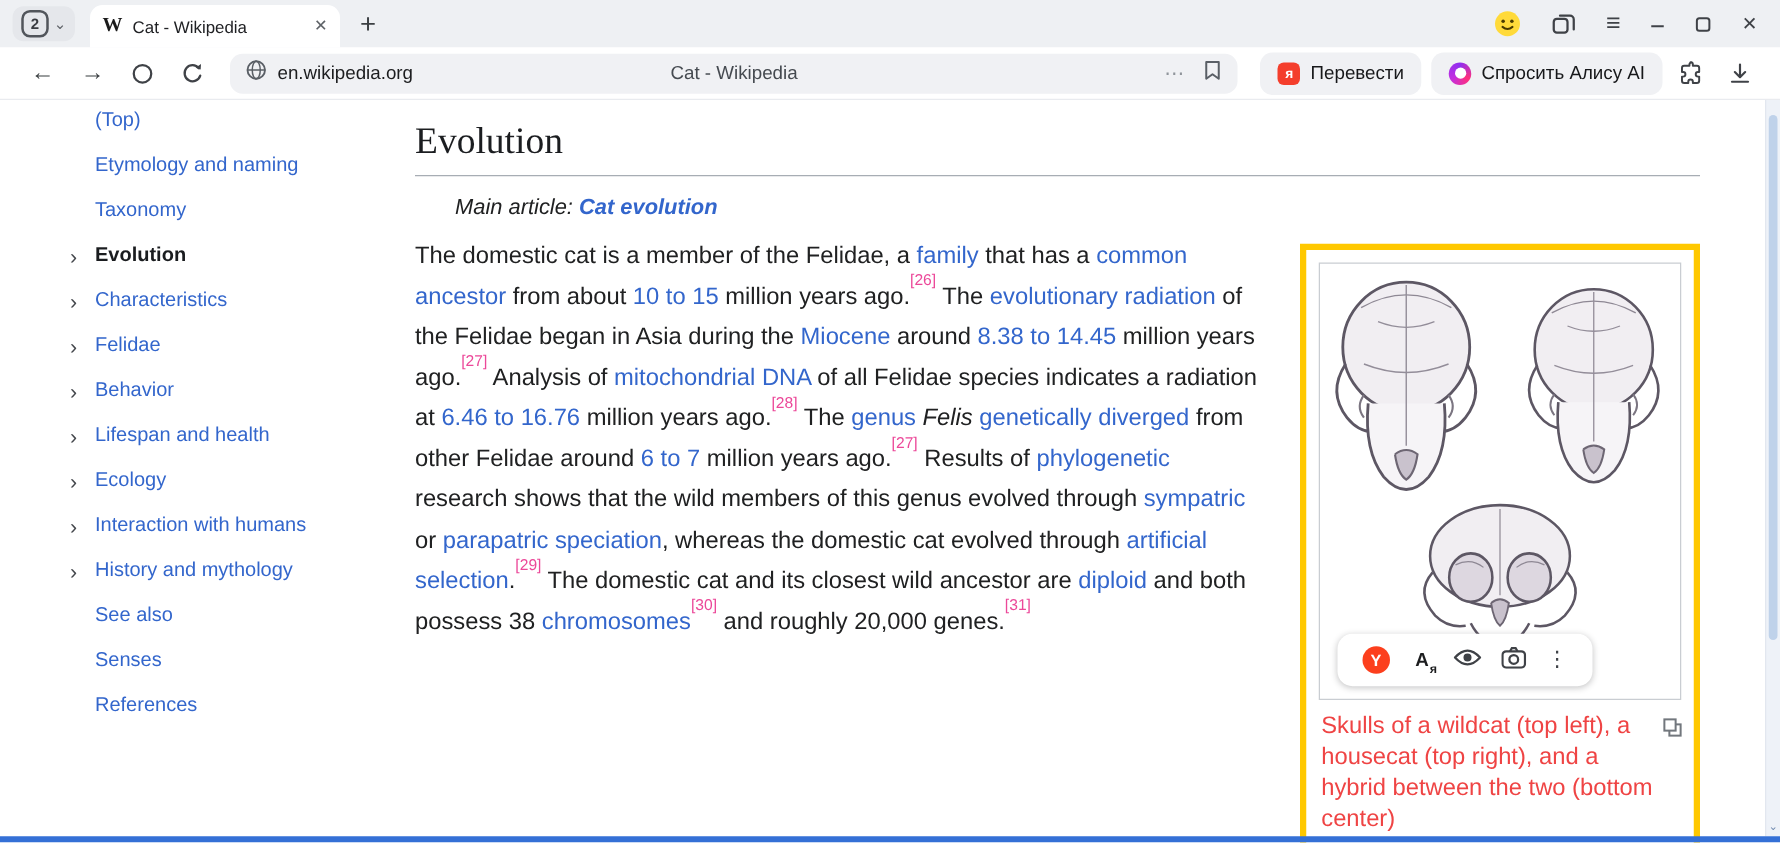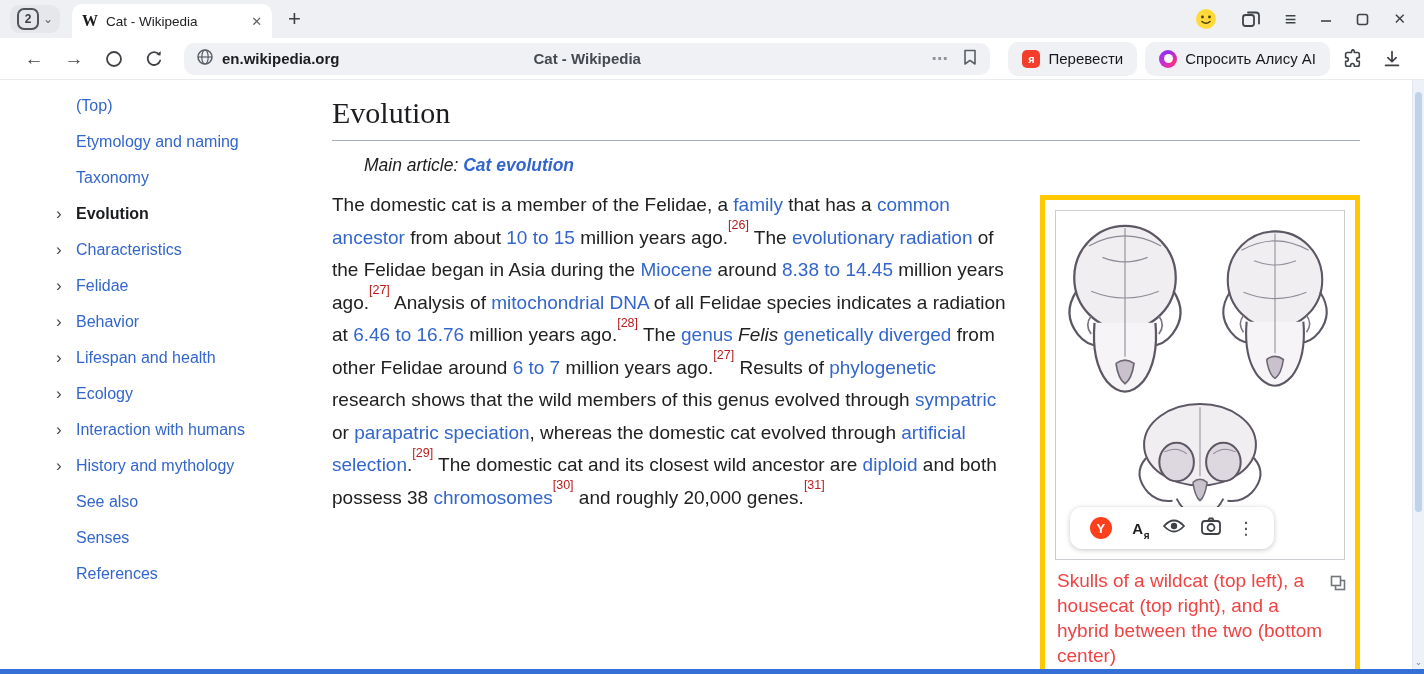--- a/index.html
+++ b/index.html
@@ -19,48 +19,48 @@
   .tab-close { font-size: 13px; color: #5f6368; }
   .new-tab { font-size: 22px; color: #3c4043; margin-left: 16px; line-height: 1; }
   .tabbar-right { margin-left: auto; display: flex; align-items: center; gap: 24px; padding-right: 8px; }
   .tb-icon { display: flex; align-items: center; justify-content: center; color: #3f4247; }
   .menu-icon { font-size: 20px; color: #3f4247; }
   .win-close { font-size: 15px; color: #3f4247; }
 
   
   .toolbar { height: 42px; background: #fff; display: flex; align-items: center; padding: 0 14px; border-bottom: 1px solid #e9ebef; flex-shrink: 0; }
   .nav-btn { width: 40px; height: 34px; display: flex; align-items: center; justify-content: center; font-size: 19px; color: #3c4043; border-radius: 8px; }
-  .addressbar { flex: 1; height: 32px; background: #f0f1f4; border-radius: 10px; display: flex; align-items: center; padding: 0 12px; margin: 0 10px; position: relative; gap: 8px; font-weight: bold; }
+  .addressbar { flex: 1; height: 32px; background: #f0f1f4; border-radius: 10px; display: flex; align-items: center; padding: 0 12px; margin: 0 10px; position: relative; gap: 8px; }
   .url-text { font-size: 15px; color: #1c1d1f; }
   .page-title { position: absolute; left: 50%; transform: translateX(-50%); font-size: 15px; color: #454a50; white-space: nowrap; }
   .addr-right { margin-left: auto; display: flex; align-items: center; gap: 14px; }
   .dots { color: #90959b; font-size: 16px; letter-spacing: 1px; }
   .chip { height: 34px; background: #f0f1f4; border-radius: 10px; display: flex; align-items: center; gap: 8px; padding: 0 14px; font-size: 15px; color: #17181a; margin-left: 8px; white-space: nowrap; }
   .tr-badge { width: 18px; height: 18px; border-radius: 5px; background: #f43e2c; color: #fff; font-size: 11px; font-weight: 700; display: flex; align-items: center; justify-content: center; }
   .alice-badge { width: 18px; height: 18px; border-radius: 50%; background: conic-gradient(#8f2ff0, #ff2f7c, #c22fe0, #8f2ff0); position: relative; }
   .alice-badge::after { content: ""; position: absolute; inset: 4.5px; background: #fff; border-radius: 50%; }
   .tool-icon { width: 36px; height: 34px; display: flex; align-items: center; justify-content: center; margin-left: 4px; }
 
   
   .content { flex: 1; display: flex; background: #fff; min-height: 0; }
   .toc { width: 332px; flex-shrink: 0; padding: 8px 0 0 56px; }
-  .toc-item { height: 36px; display: flex; align-items: center; }
+  .toc-item { height: 36px; display: flex; }
   .toc-chevron { width: 20px; font-size: 17px; color: #44474c; }
   .toc-chevron.hidden { visibility: hidden; }
   .toc-label { font-size: 16px; color: #3366cc; }
   .toc-item.active .toc-label { color: #1a1c1f; font-weight: 700; }
 
   .main { flex: 1; padding-right: 64px; min-width: 0; }
   .section-heading { font-family: "Liberation Serif", "DejaVu Serif", serif; font-weight: 400; font-size: 30px; color: #1b1d20; margin-top: 16px; padding-bottom: 10px; border-bottom: 1px solid #a7adb4; }
   .hatnote { margin: 14px 0 0 32px; font-style: italic; font-size: 17.5px; color: #202122; }
   .hatnote a { color: #3366cc; text-decoration: none; font-weight: bold; }
   .para-zone { margin-top: 13px; }
   .article-paragraph { font-size: 19px; line-height: 32.5px; color: #202122; }
   .wlink { color: #3366cc; text-decoration: none; }
-  .ref { font-size: 12.5px; color: #b91c1c; line-height: 0; position: relative; top: -7px; margin-top: 32px; }
+  .ref { font-size: 12.5px; color: #ec4899; line-height: 0; position: relative; top: -7px; margin-top: 32px; }
   .article-paragraph i { font-style: italic; }
 
   
   figure.article-figure { float: right; width: 320px; margin: 6px 0 12px 30px; border: 5px solid #ffc800; background: #fff; }
   .fig-image { margin: 10px 10px 6px; border: 1px solid #c9cdd2; position: relative; height: 350px; background: #fff; overflow: hidden; }
   .fig-toolbar { position: absolute; left: 14px; bottom: 10px; width: 204px; height: 42px; background: #fff; border-radius: 12px; box-shadow: 0 1px 5px rgba(32,33,36,.25); display: flex; align-items: center; justify-content: space-evenly; padding: 0 4px; }
   .y-badge { width: 22px; height: 22px; border-radius: 50%; background: #fc3f1d; color: #fff; font-weight: 700; font-size: 13px; display: flex; align-items: center; justify-content: center; }
   .tr-glyph { position: relative; font-weight: 700; font-size: 15px; color: #1c1d1f; width: 20px; text-align: center; }
   .tr-glyph .small { position: absolute; right: -2px; bottom: -4px; font-size: 10px; font-weight: 700; }
   .more-v { font-size: 17px; color: #3f4247; }

